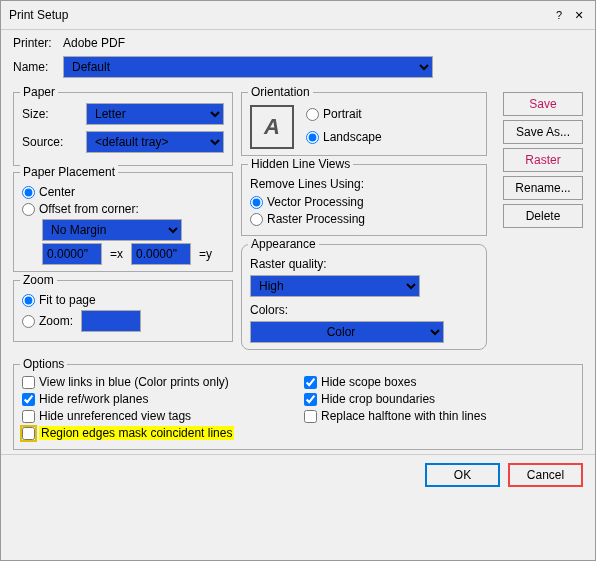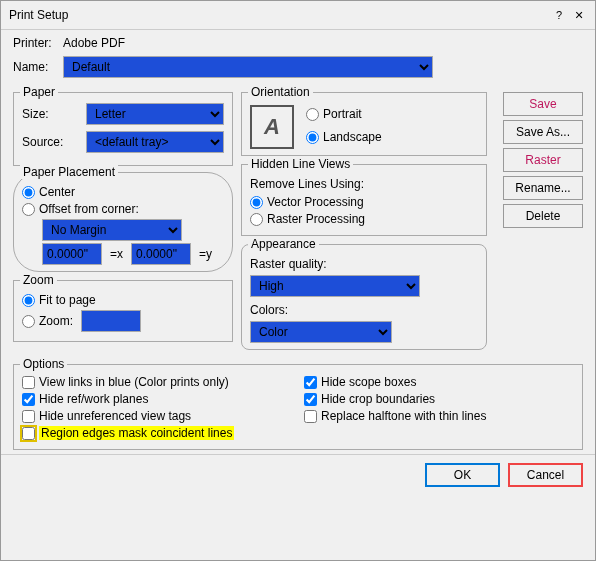--- a/index.html
+++ b/index.html
@@ -166,21 +166,22 @@
       font-size: 12px;
       color: #000;
     }
     .zoom-input {
       width: 80px;
     }
     .raster-select {
       width: 170px;
     }
     .color-select {
-      width: 142px;
+      width: 194px;
+      text-align: center;
     }
     .appearance-group {
       margin-top: 4px;
       border-radius: 8px;
     }
     .bottom-buttons {
       display: flex;
       justify-content: flex-end;
       gap: 8px;
       padding: 8px 12px;
@@ -304,21 +305,21 @@
           </select>
         </div>
         <div class="field-row">
           <label>Source:</label>
           <select class="source-select">
             <option>&lt;default tray&gt;</option>
           </select>
         </div>
       </div>
 
-      <div class="group-box" style="margin-top:6px;border-radius:26px;">
+      <div class="group-box" style="margin-top:6px;">
         <span class="group-box-title">Paper Placement</span>
         <div style="margin-top:8px;">
           <div class="radio-row">
             <input type="radio" name="placement" checked="" style="">
             <span>Center</span>
           </div>
           <div class="radio-row">
             <input type="radio" name="placement" style="">
             <span>Offset from corner:</span>
           </div>

